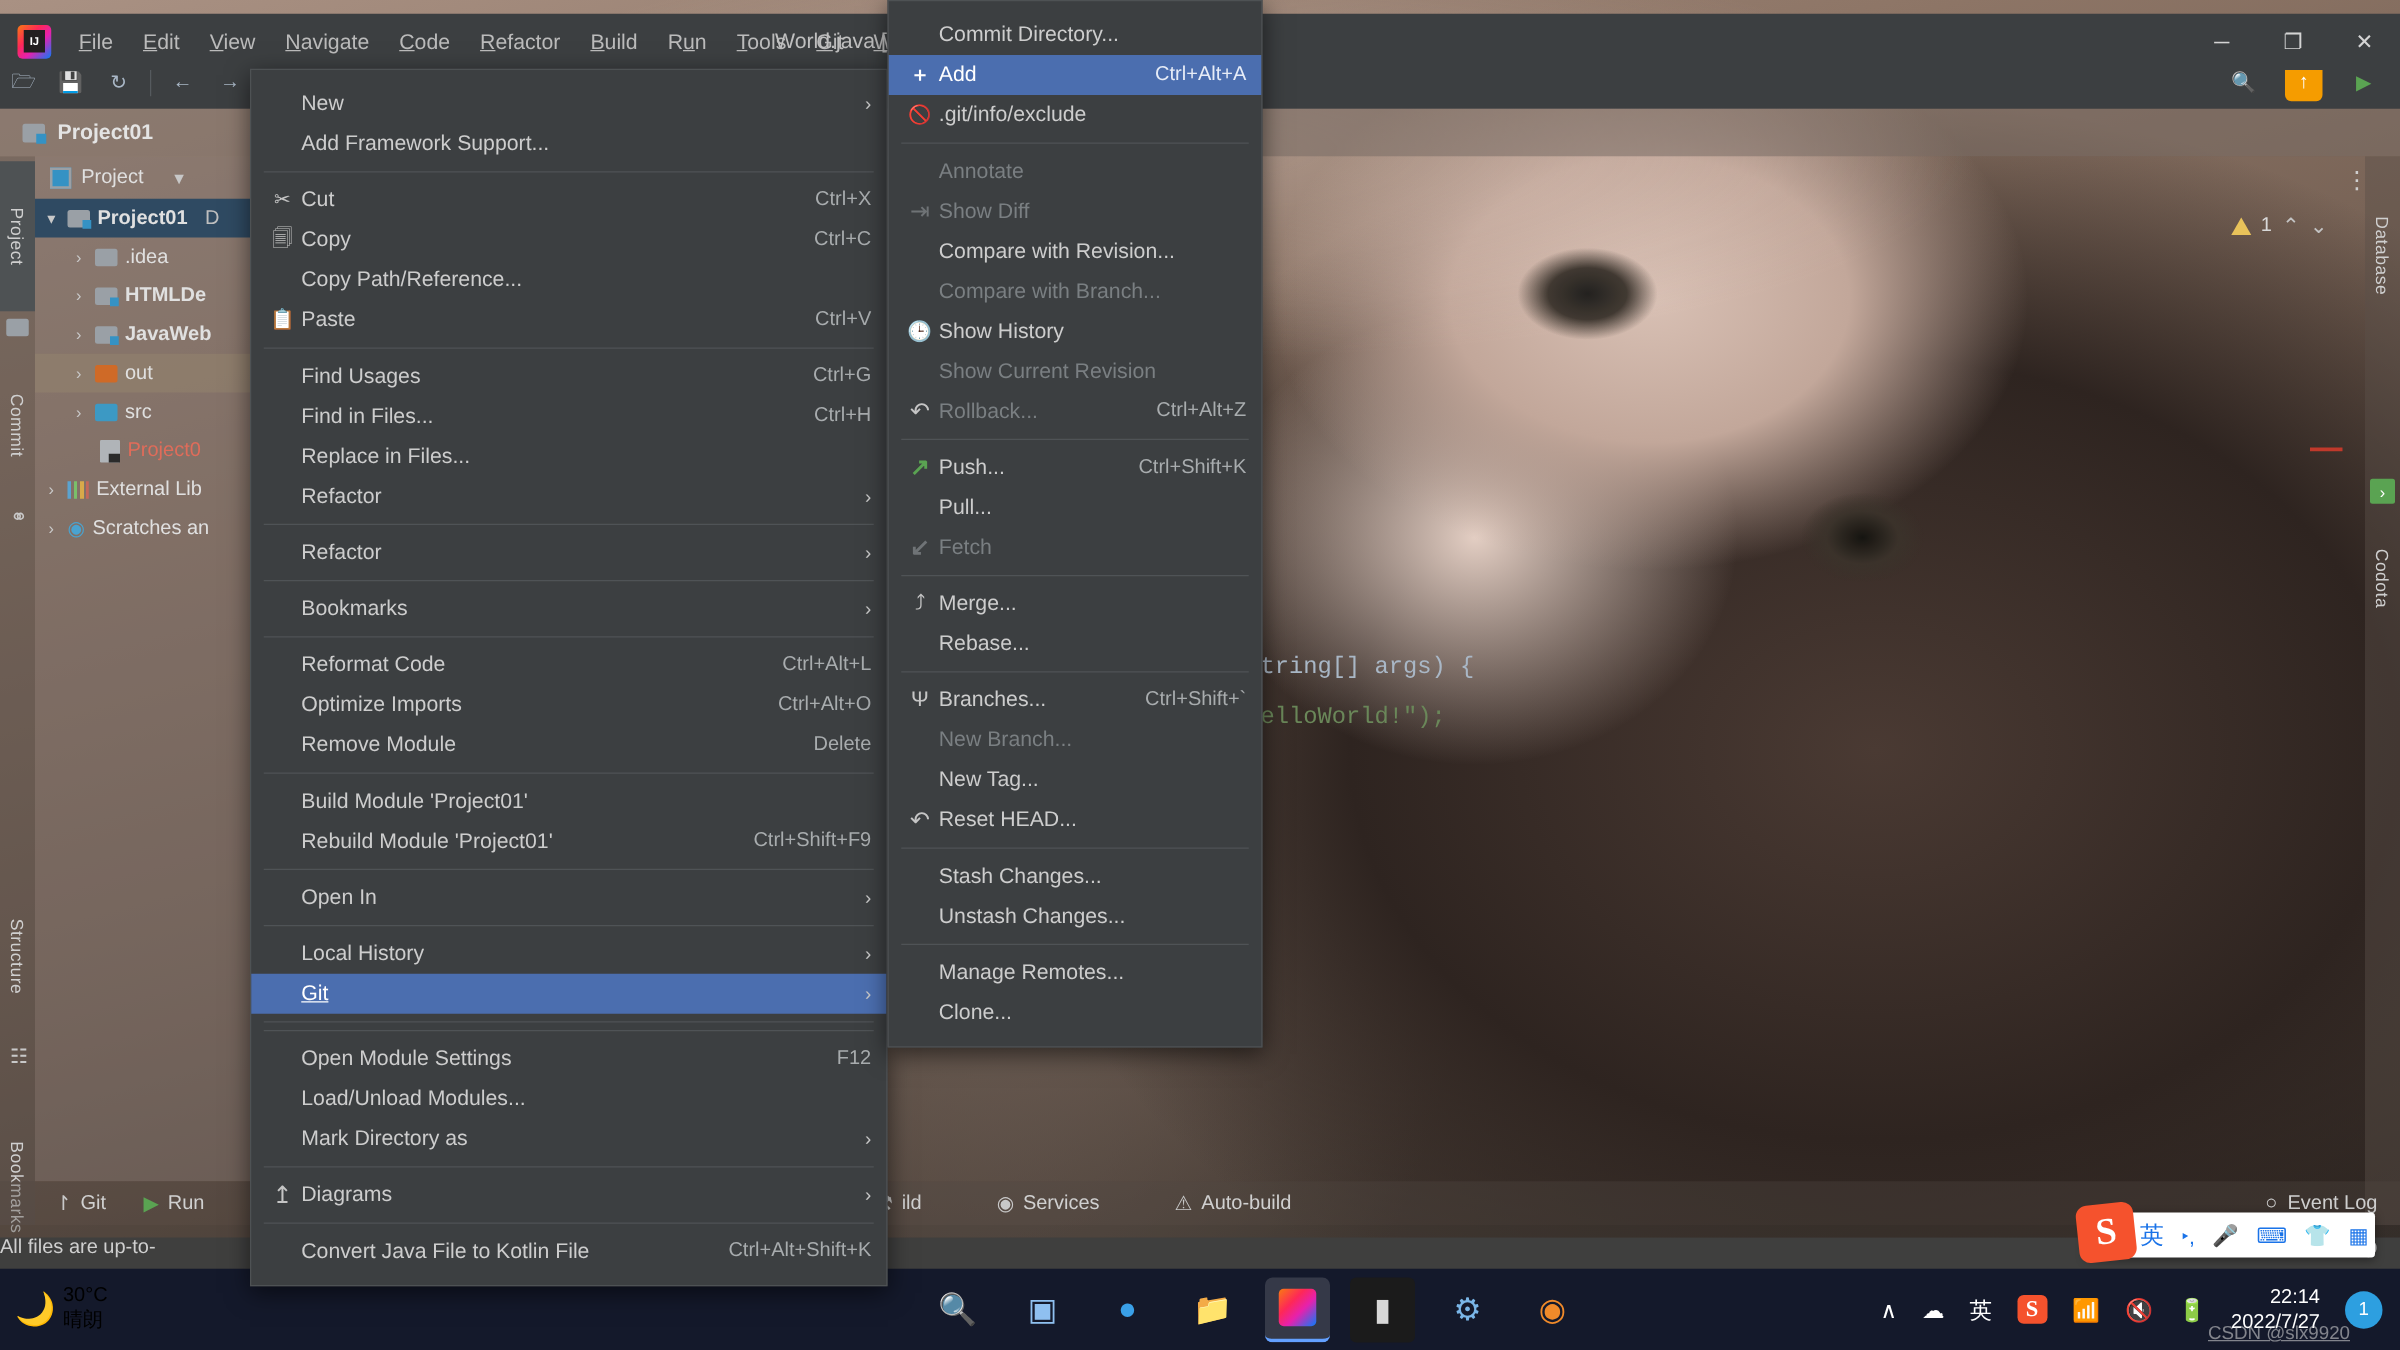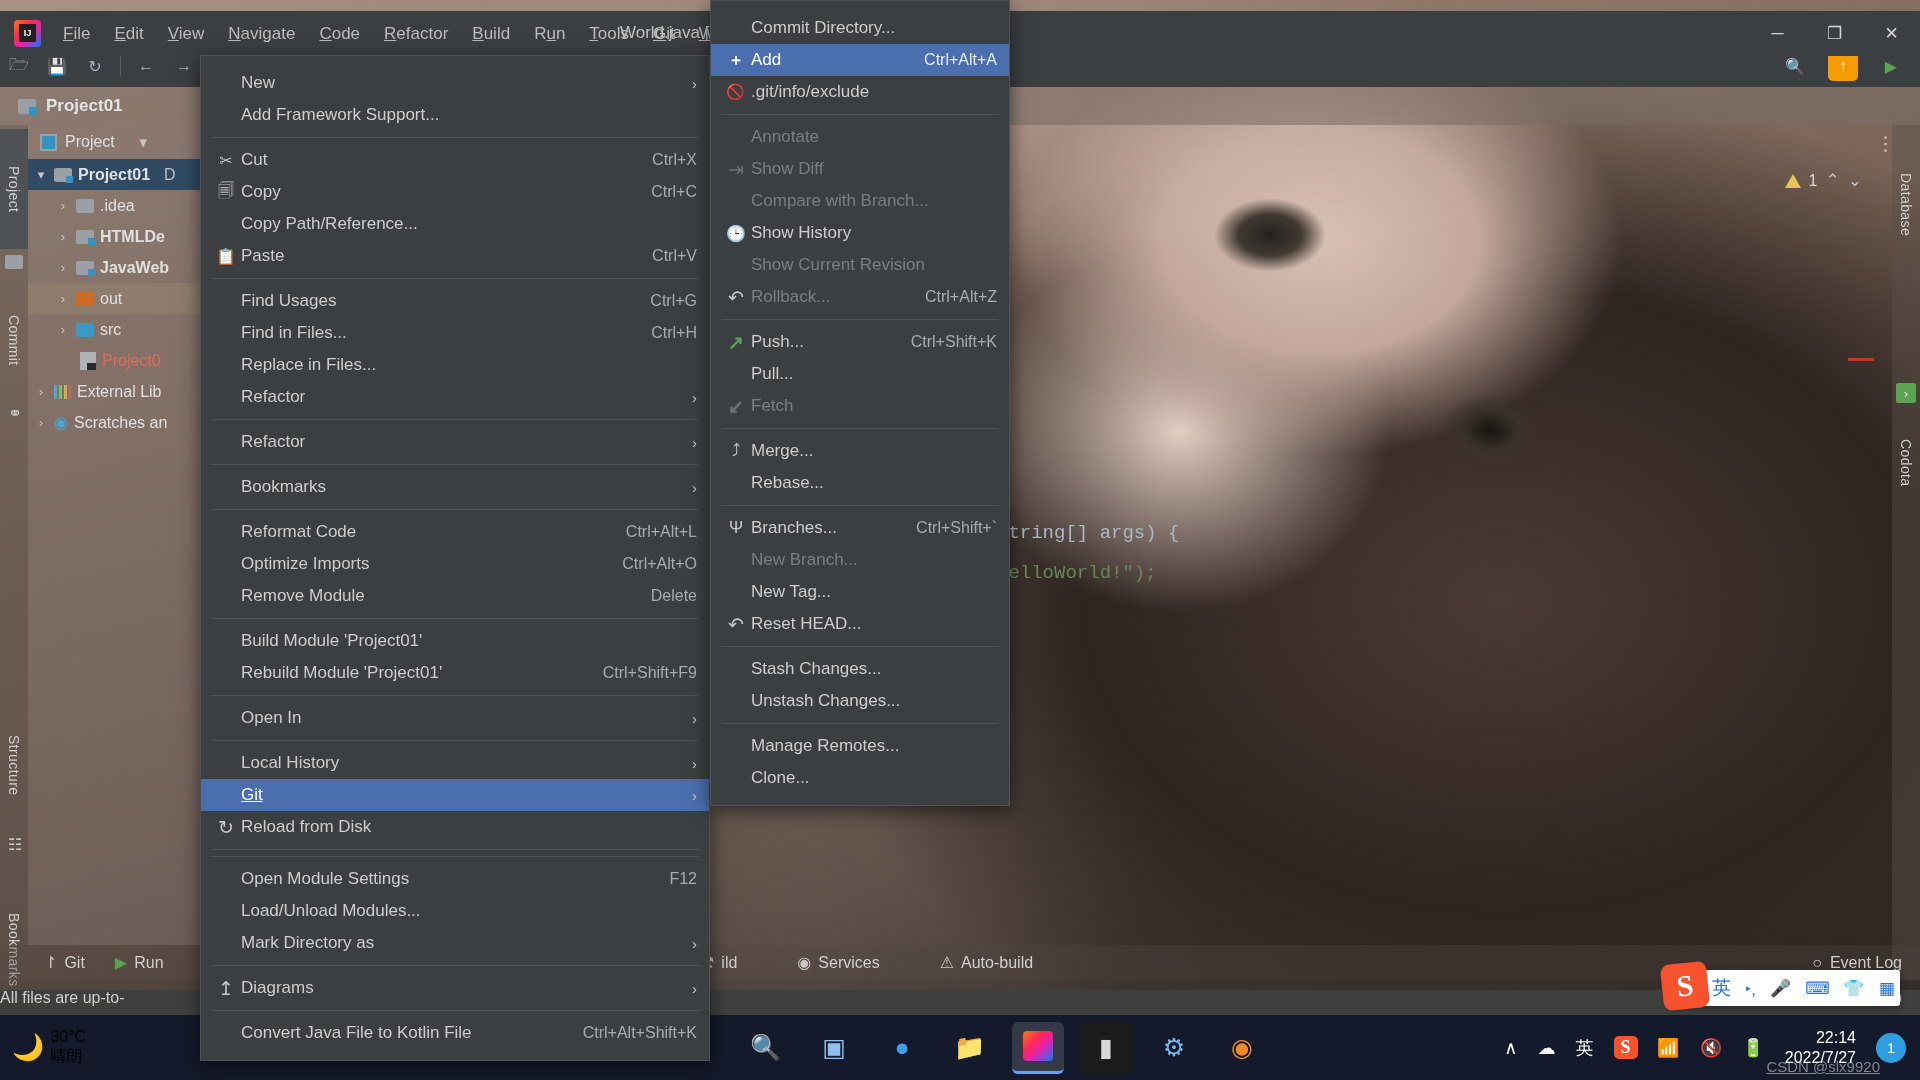--- a/index.html
+++ b/index.html
@@ -500,26 +500,20 @@
     <div class="row">
       <span class="icon-slot"></span>
       <span class="label">Local History</span>
       <span class="arrow">›</span>
     </div>
     <div class="row sel">
       <span class="icon-slot"></span>
       <span class="label" style="text-decoration:underline;">Git</span>
       <span class="arrow">›</span>
     </div>
-    <div class="row">
-      <span class="icon-slot">
-          <span class="ic ic-reload"></span>
-        </span>
-      <span class="label">Reload from Disk</span>
-    </div>
 
     <div class="sep"></div>
 
 
     <div class="sep"></div>
 
     <div class="row">
       <span class="icon-slot"></span>
       <span class="label">Open Module Settings</span>
       <span class="accel">F12</span>
@@ -577,20 +571,24 @@
 
     <div class="row disabled">
       <span class="icon-slot"></span>
       <span class="label">Annotate</span>
     </div>
     <div class="row disabled">
       <span class="icon-slot">
           <span class="ic ic-diff"></span>
         </span>
       <span class="label">Show Diff</span>
+    </div>
+    <div class="row">
+      <span class="icon-slot"></span>
+      <span class="label">Compare with Revision...</span>
     </div>
     <div class="row disabled">
       <span class="icon-slot"></span>
       <span class="label">Compare with Branch...</span>
     </div>
     <div class="row">
       <span class="icon-slot">
           <span class="ic ic-clock"></span>
         </span>
       <span class="label">Show History</span>

